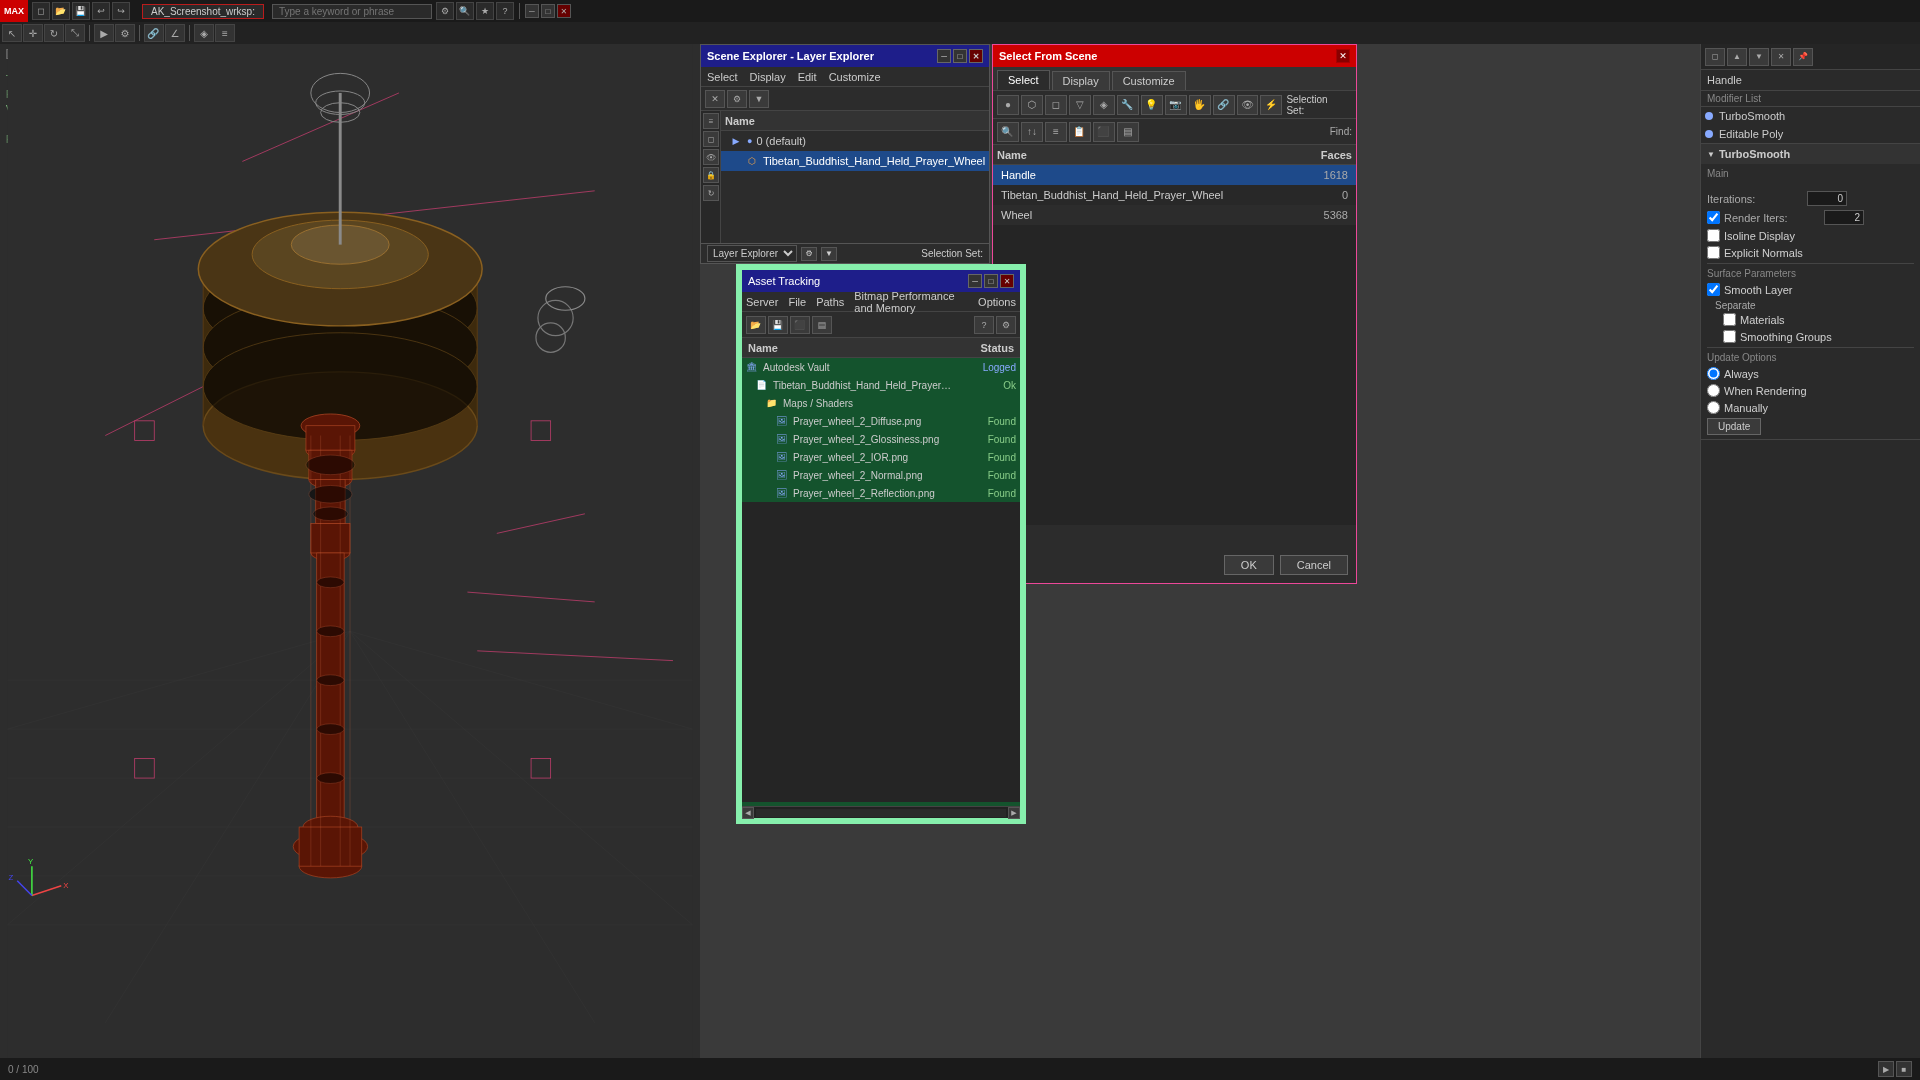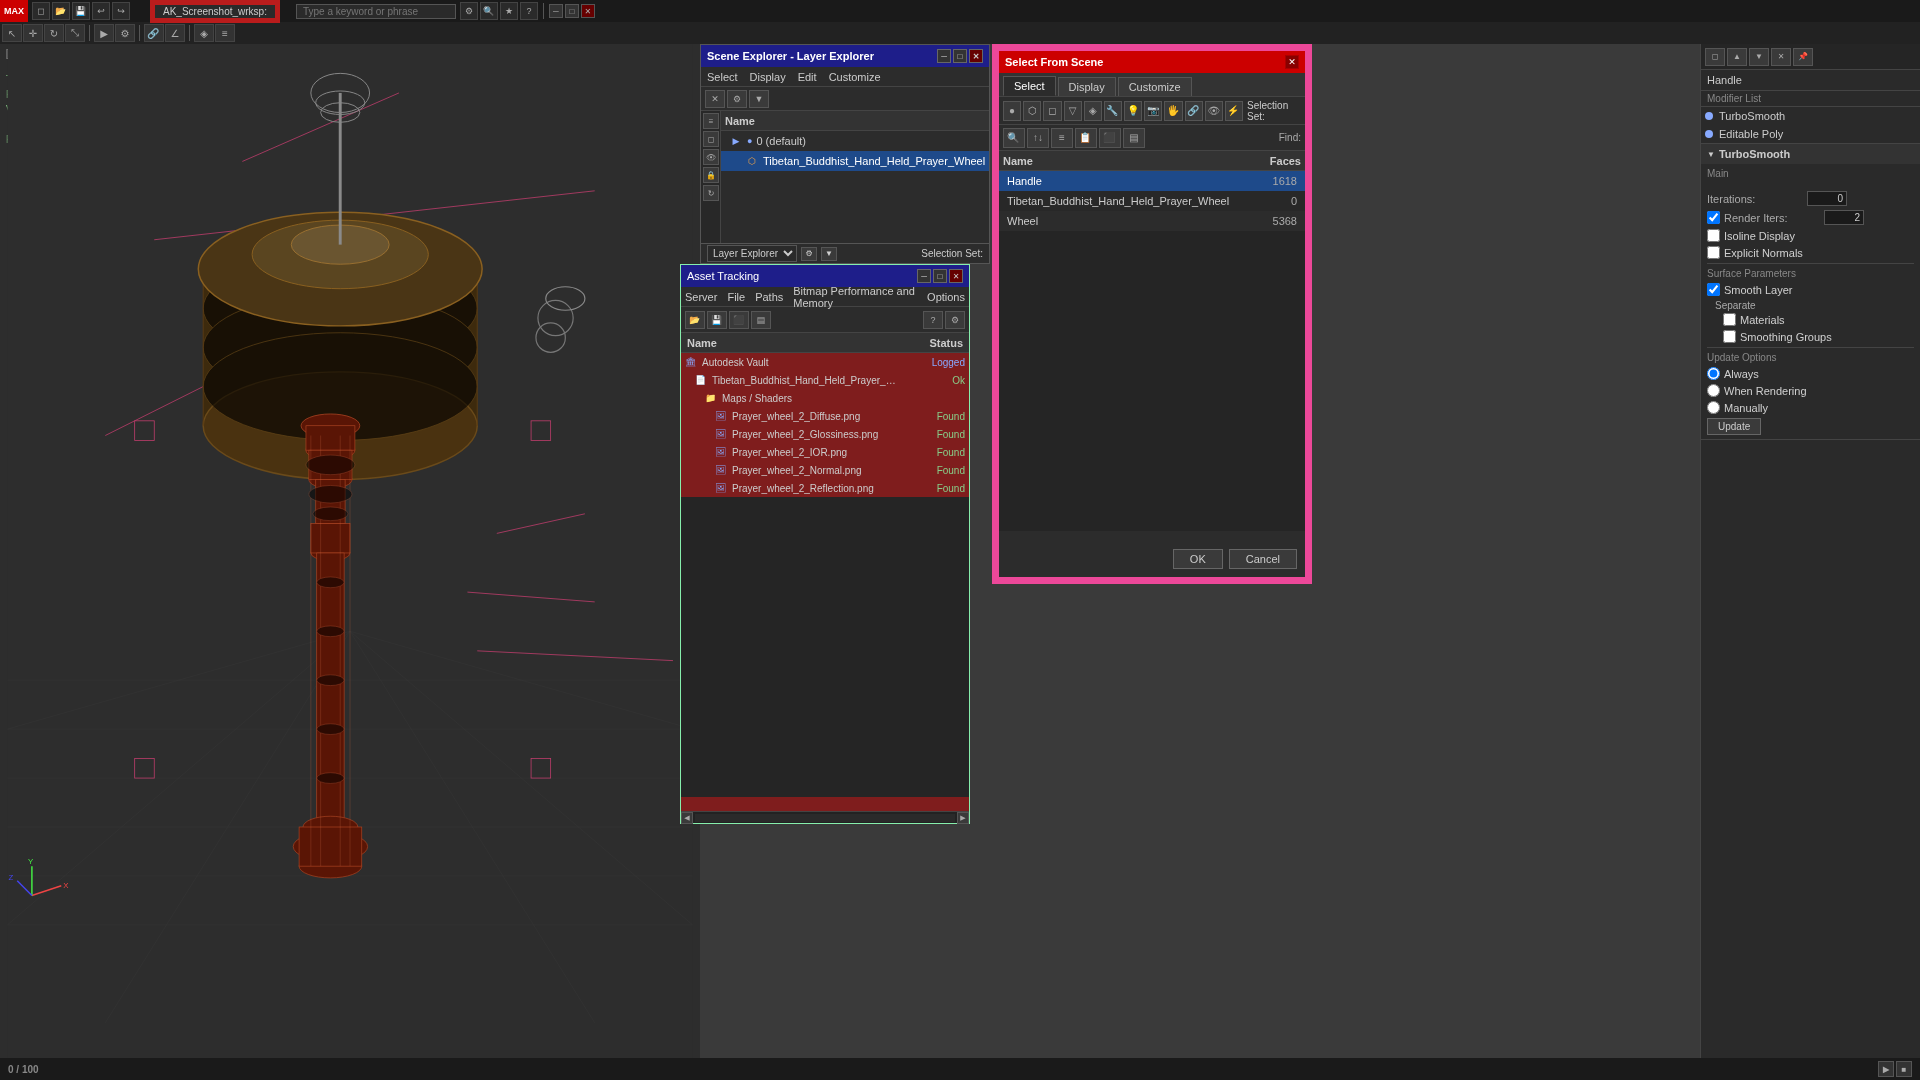--- a/index.html
+++ b/index.html
@@ -38,25 +38,25 @@
     .tb-icon {
       width: 18px; height: 18px;
       background: #2a2a2a;
       border: 1px solid #444;
       display: flex; align-items: center; justify-content: center;
       font-size: 9px; color: #aaa;
       cursor: pointer;
     }
     .top-bar-filename {
       background: #2a2a2a;
-      border: 5px solid #b91c1c;
+      border: 1px solid #b91c1c;
       padding: 1px 8px;
       font-size: 10px;
       color: #ccc;
-      margin: 0 16px;
+      margin: 0 8px;
     }
     .top-bar-title {
       flex: 1;
       text-align: center;
       font-size: 11px;
       color: #bbb;
     }
     .top-bar-search {
       background: #2a2a2a;
       border: 1px solid #555;
@@ -120,21 +120,20 @@
     
     #status-bar {
       position: absolute;
       bottom: 0; left: 0; right: 0;
       height: 22px;
       background: #1a1a1a;
       display: flex;
       align-items: center;
       padding: 0 8px;
       z-index: 100;
-      font-weight: bold;
     }
     .status-text {
       font-size: 10px;
       color: #888;
     }
 
     
     #scene-explorer {
       position: absolute;
       top: 44px; left: 700px;
@@ -248,24 +247,24 @@
       align-items: center;
       padding: 0 6px;
       gap: 6px;
       z-index: 50;
     }
 
     
     #select-from-scene {
       position: absolute;
       top: 44px; left: 992px;
-      width: 320px;
+      width: 365px;
       height: 540px;
       background: #2c2c2c;
-      border: 7px solid #ec4899;
+      border: 1px solid #ec4899;
       z-index: 50;
     }
     .sfs-titlebar {
       height: 22px;
       background: #c00;
       display: flex;
       align-items: center;
       justify-content: space-between;
       padding: 0 6px;
     }
@@ -357,25 +356,25 @@
       background: #3a3a3a;
       border: 1px solid #666;
       color: #ccc;
       font-size: 11px;
       cursor: pointer;
     }
 
     
     #asset-tracking {
       position: absolute;
-      top: 264px; left: 680px;
+      top: 264px; left: 736px;
       width: 290px;
       height: 560px;
-      background: #7f1d1d;
-      border: 1px solid #86efac;
+      background: #14532d;
+      border: 6px solid #86efac;
       z-index: 50;
     }
     .at-titlebar {
       height: 22px;
       background: #1e1e8a;
       display: flex;
       align-items: center;
       justify-content: space-between;
       padding: 0 6px;
     }

